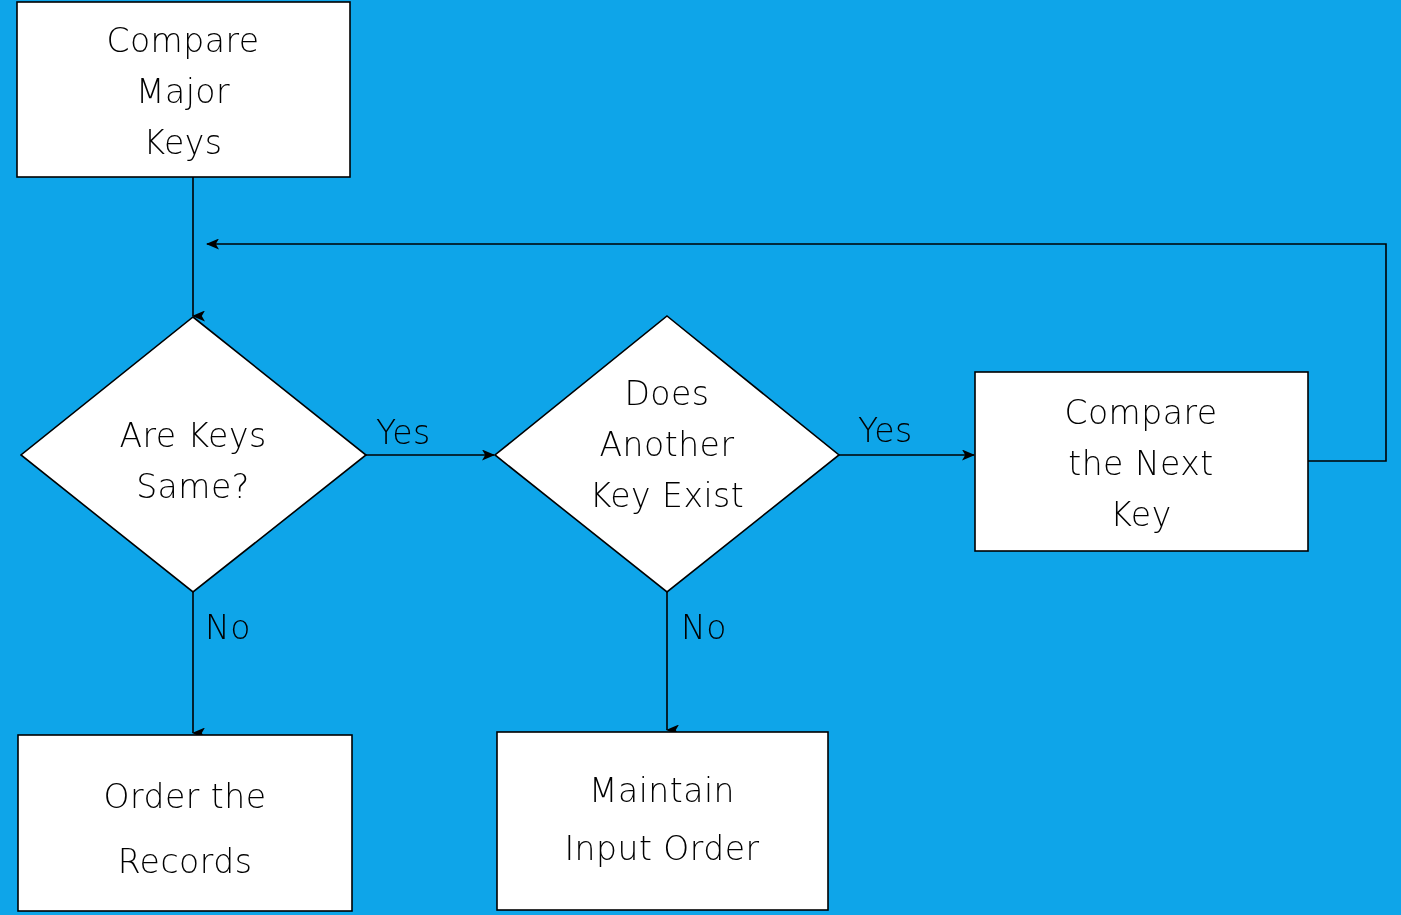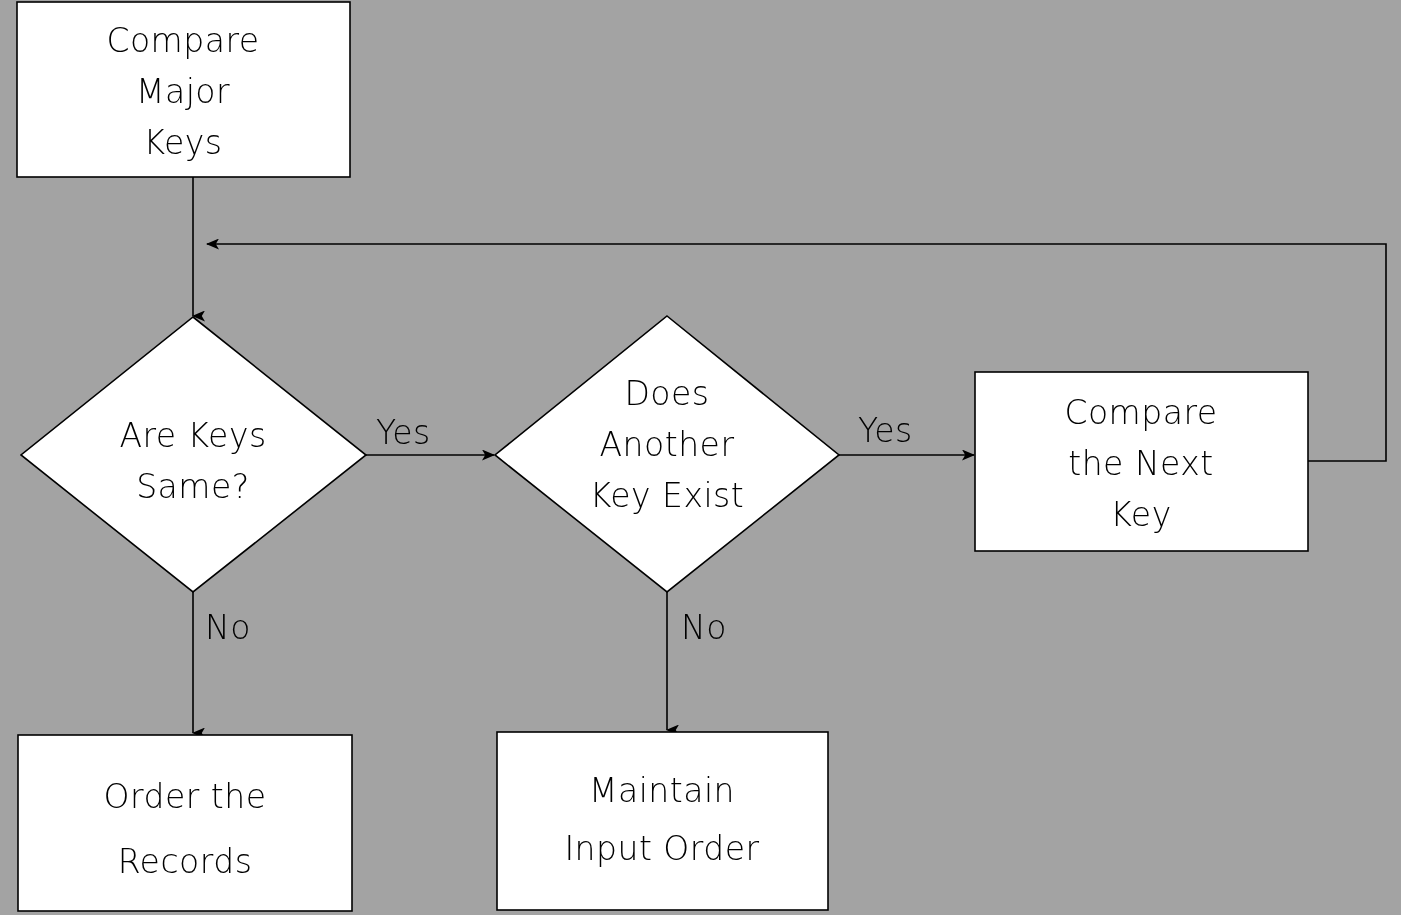--- a/index.html
+++ b/index.html
@@ -8,21 +8,21 @@
     padding: 0;
     background: #ffffff;
   }
   body {
     font-family: "DejaVu Sans", sans-serif;
   }
   #canvas {
     position: relative;
     width: 1401px;
     height: 915px;
-    background: #a3a3a3;
+    background: #0ea5e9;
     overflow: hidden;
   }
   #flow-svg {
     position: absolute;
     left: 0;
     top: 0;
     width: 1401px;
     height: 915px;
     display: block;
   }

